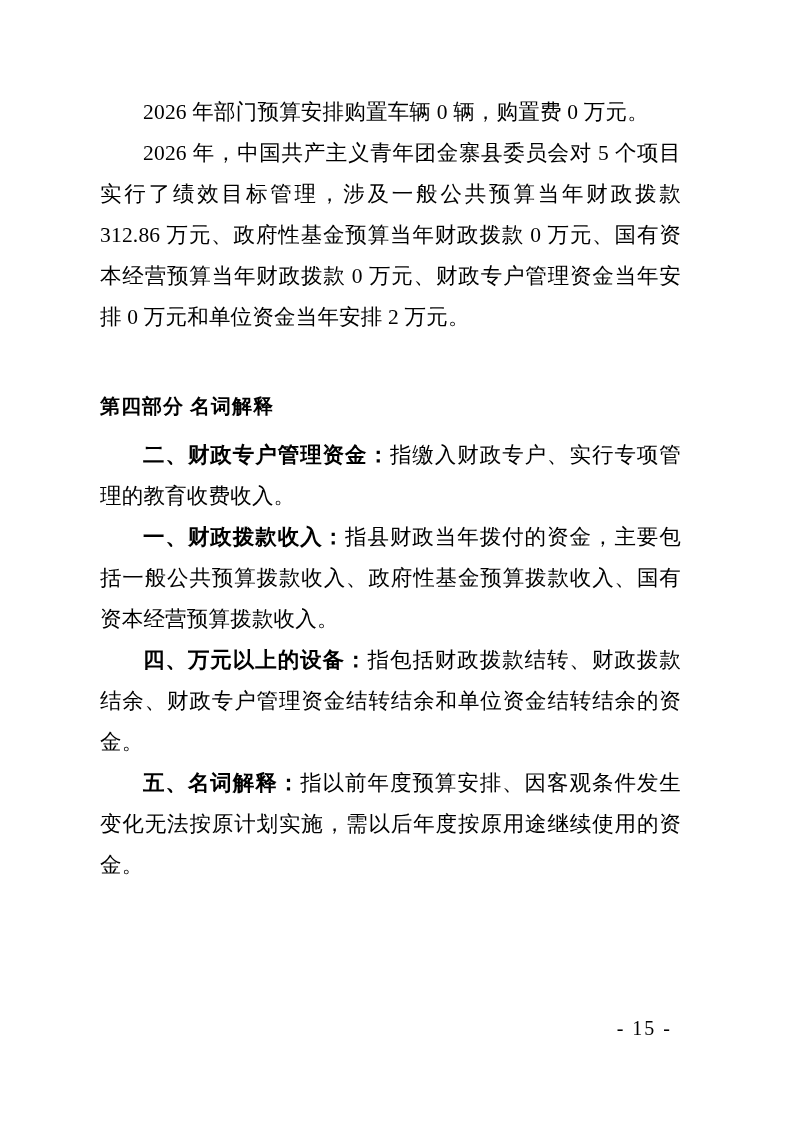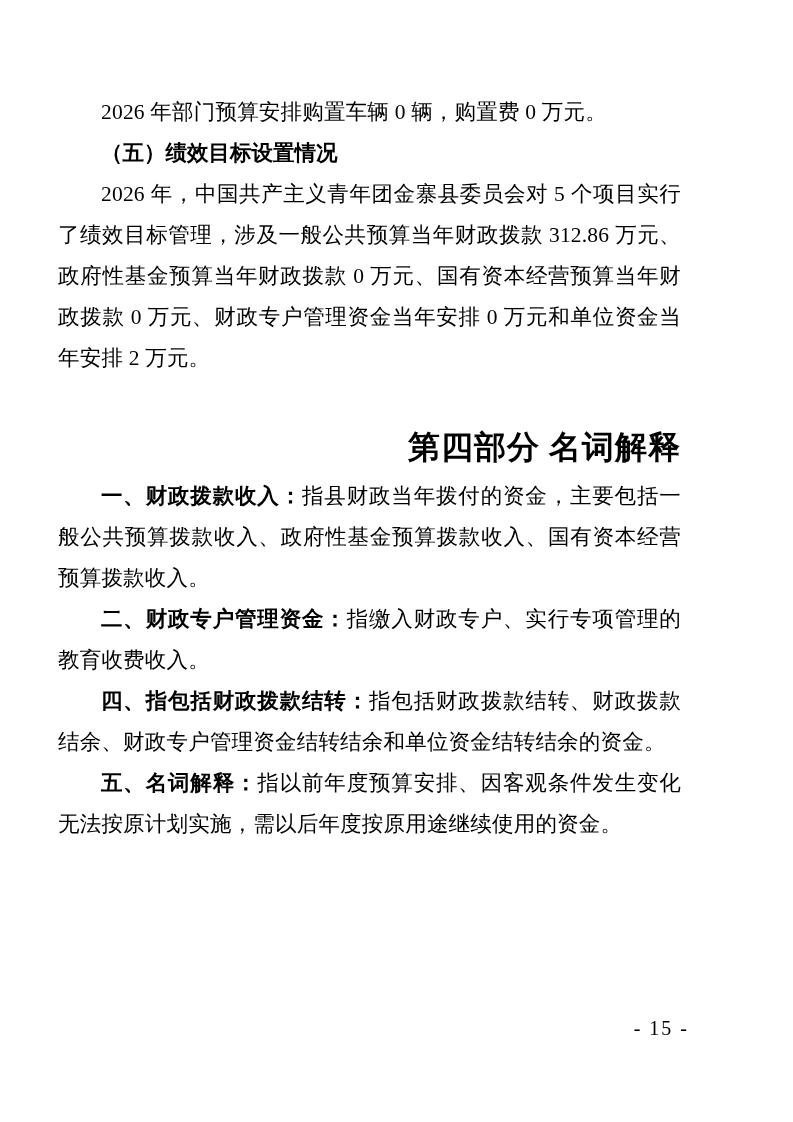--- a/index.html
+++ b/index.html
@@ -15,88 +15,87 @@
     position: relative;
     overflow: hidden;
   }
   .page {
     position: absolute;
     top: 0;
     left: 0;
     width: 793px;
     height: 826px;
     box-sizing: border-box;
-    padding: 92px 112px 40px 58px;
+    padding: 92px 112px 40px 100px;
   }
   .para {
     font-size: 21.5px;
     line-height: 41px;
     text-align: justify;
     text-justify: inter-ideograph;
     margin: 0;
     letter-spacing: 0.2px;
   }
   .indent {
     text-indent: 43px;
   }
   .section-title {
     font-size: 21.5px;
     line-height: 41px;
     font-weight: bold;
     text-indent: 43px;
     margin: 0;
   }
   .part-title {
-    font-size: 32px;
+    font-size: 20px;
     line-height: 41px;
     font-weight: bold;
-    text-align: right;
+    text-align: left;
     margin: 0;
     letter-spacing: 1px;
   }
   .gap-large {
     height: 48px;
   }
   .gap-small {
     height: 8px;
   }
   .term {
     font-weight: bold;
   }
   .page-number {
     position: absolute;
-    right: 104px;
+    right: 121px;
     bottom: 82px;
     font-size: 20px;
     font-family: "Liberation Serif", "DejaVu Serif", serif;
     letter-spacing: 2px;
   }
 </style>
 </head>
 <body>
 
 <div class="page">
 
   <p class="para indent">2026 年部门预算安排购置车辆 0 辆，购置费 0 万元。</p>
 
 
-  <p class="section-title">（五）绩效目标设置情况</p>
 
   <p class="para indent">2026 年，中国共产主义青年团金寨县委员会对 5 个项目实行了绩效目标管理，涉及一般公共预算当年财政拨款 312.86 万元、政府性基金预算当年财政拨款 0 万元、国有资本经营预算当年财政拨款 0 万元、财政专户管理资金当年安排 0 万元和单位资金当年安排 2 万元。</p>
 
   <div class="gap-large"></div>
 
   <p class="part-title">第四部分  名词解释</p>
 
   <div class="gap-small"></div>
 
+  <p class="para indent"><span class="term">二、财政专户管理资金：</span><span>指缴入财政专户、实行专项管理的教育收费收入。</span></p>
+
   <p class="para indent"><span class="term">一、财政拨款收入：</span><span>指县财政当年拨付的资金，主要包括一般公共预算拨款收入、政府性基金预算拨款收入、国有资本经营预算拨款收入。</span></p>
 
-  <p class="para indent"><span class="term">二、财政专户管理资金：</span><span>指缴入财政专户、实行专项管理的教育收费收入。</span></p>
 
-
-  <p class="para indent"><span class="term">四、指包括财政拨款结转：</span><span>指包括财政拨款结转、财政拨款结余、财政专户管理资金结转结余和单位资金结转结余的资金。</span></p>
+  <p class="para indent"><span class="term">四、万元以上的设备：</span><span>指包括财政拨款结转、财政拨款结余、财政专户管理资金结转结余和单位资金结转结余的资金。</span></p>
 
   <p class="para indent"><span class="term">五、名词解释：</span><span>指以前年度预算安排、因客观条件发生变化无法按原计划实施，需以后年度按原用途继续使用的资金。</span></p>
 
 </div>
 
 <div class="page-number">- 15 -</div>
 
 </body></html>

